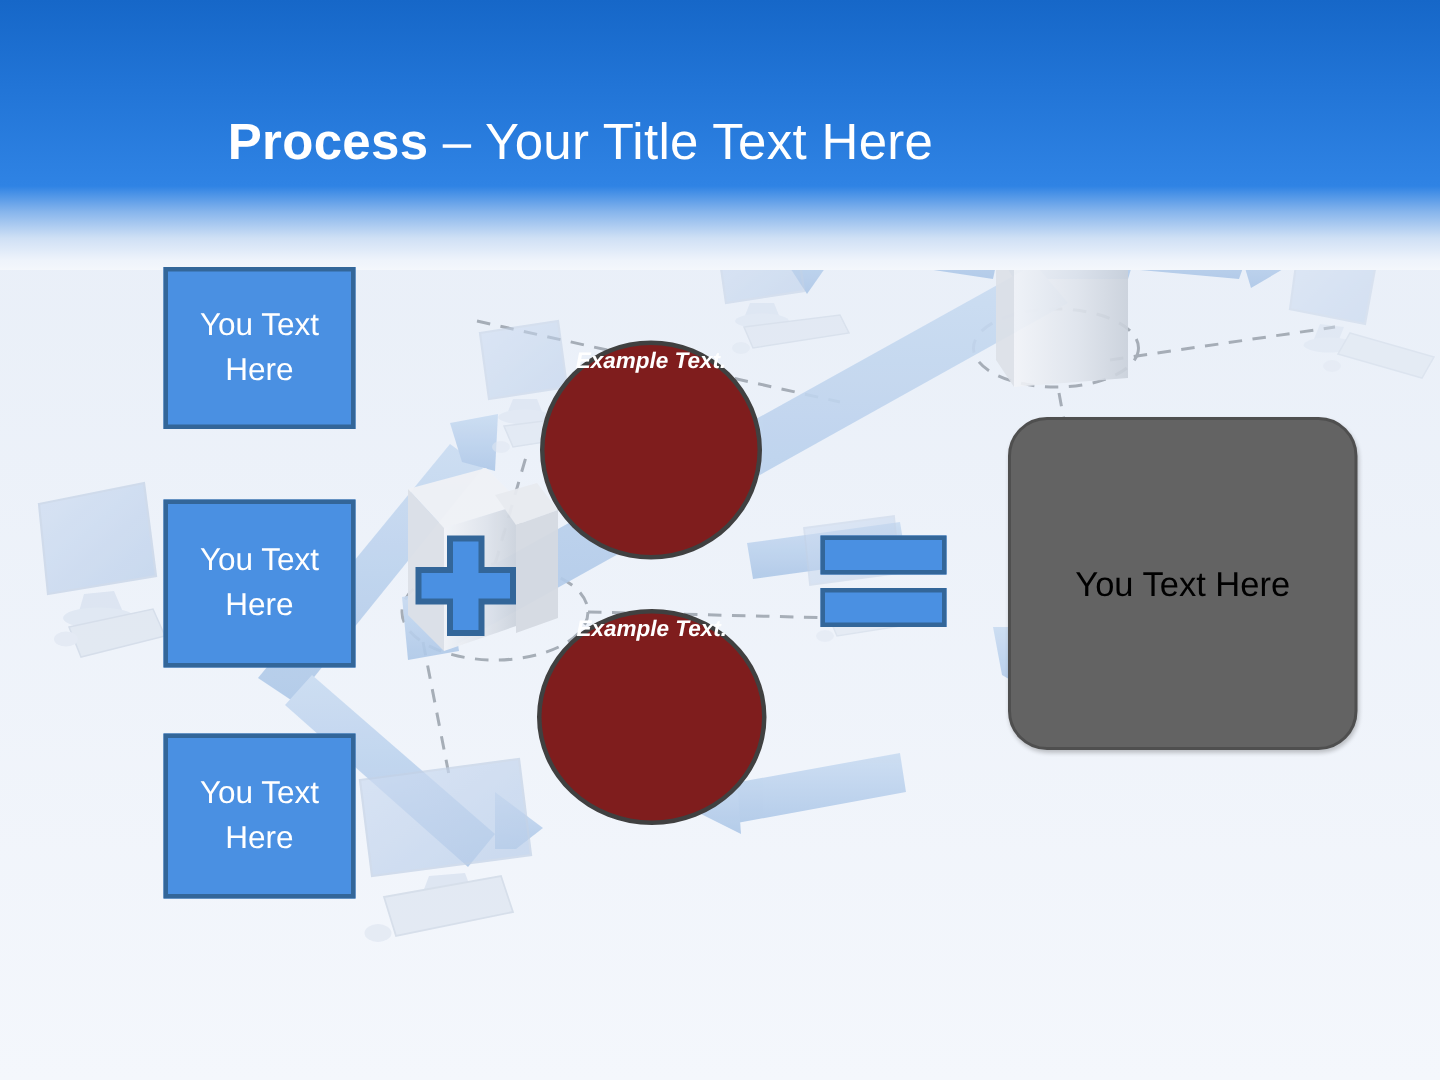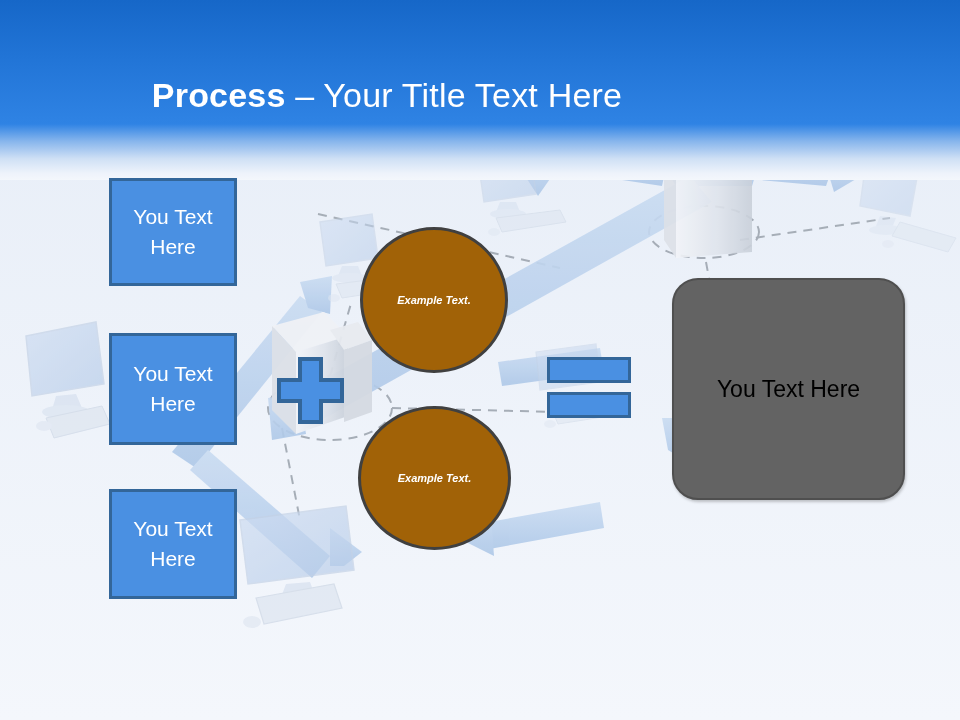--- a/index.html
+++ b/index.html
@@ -70,30 +70,30 @@
   }
   #box-1 { left: 109px; top: 178px; width: 128px; height: 108px; }
   #box-2 { left: 109px; top: 333px; width: 128px; height: 112px; }
   #box-3 { left: 109px; top: 489px; width: 128px; height: 110px; }
 
   
   .gray-circle {
     position: absolute;
     box-sizing: border-box;
     border-radius: 50%;
-    background: #a16207;
+    background: #7f1d1d;
     border: 3px solid #404040;
     color: #ffffff;
-    font-size: 11px;
+    font-size: 15px;
     line-height: 22px;
     font-weight: bold;
     font-style: italic;
     text-align: center;
     display: flex;
-    align-items: center;
+    align-items: flex-start;
     justify-content: center;
   }
   #circle-1 { left: 360px; top: 227px; width: 148px; height: 146px; }
   #circle-2 { left: 358px; top: 406px; width: 153px; height: 144px; }
 
   
   #result-box {
     position: absolute;
     box-sizing: border-box;
     left: 672px; top: 278px;

